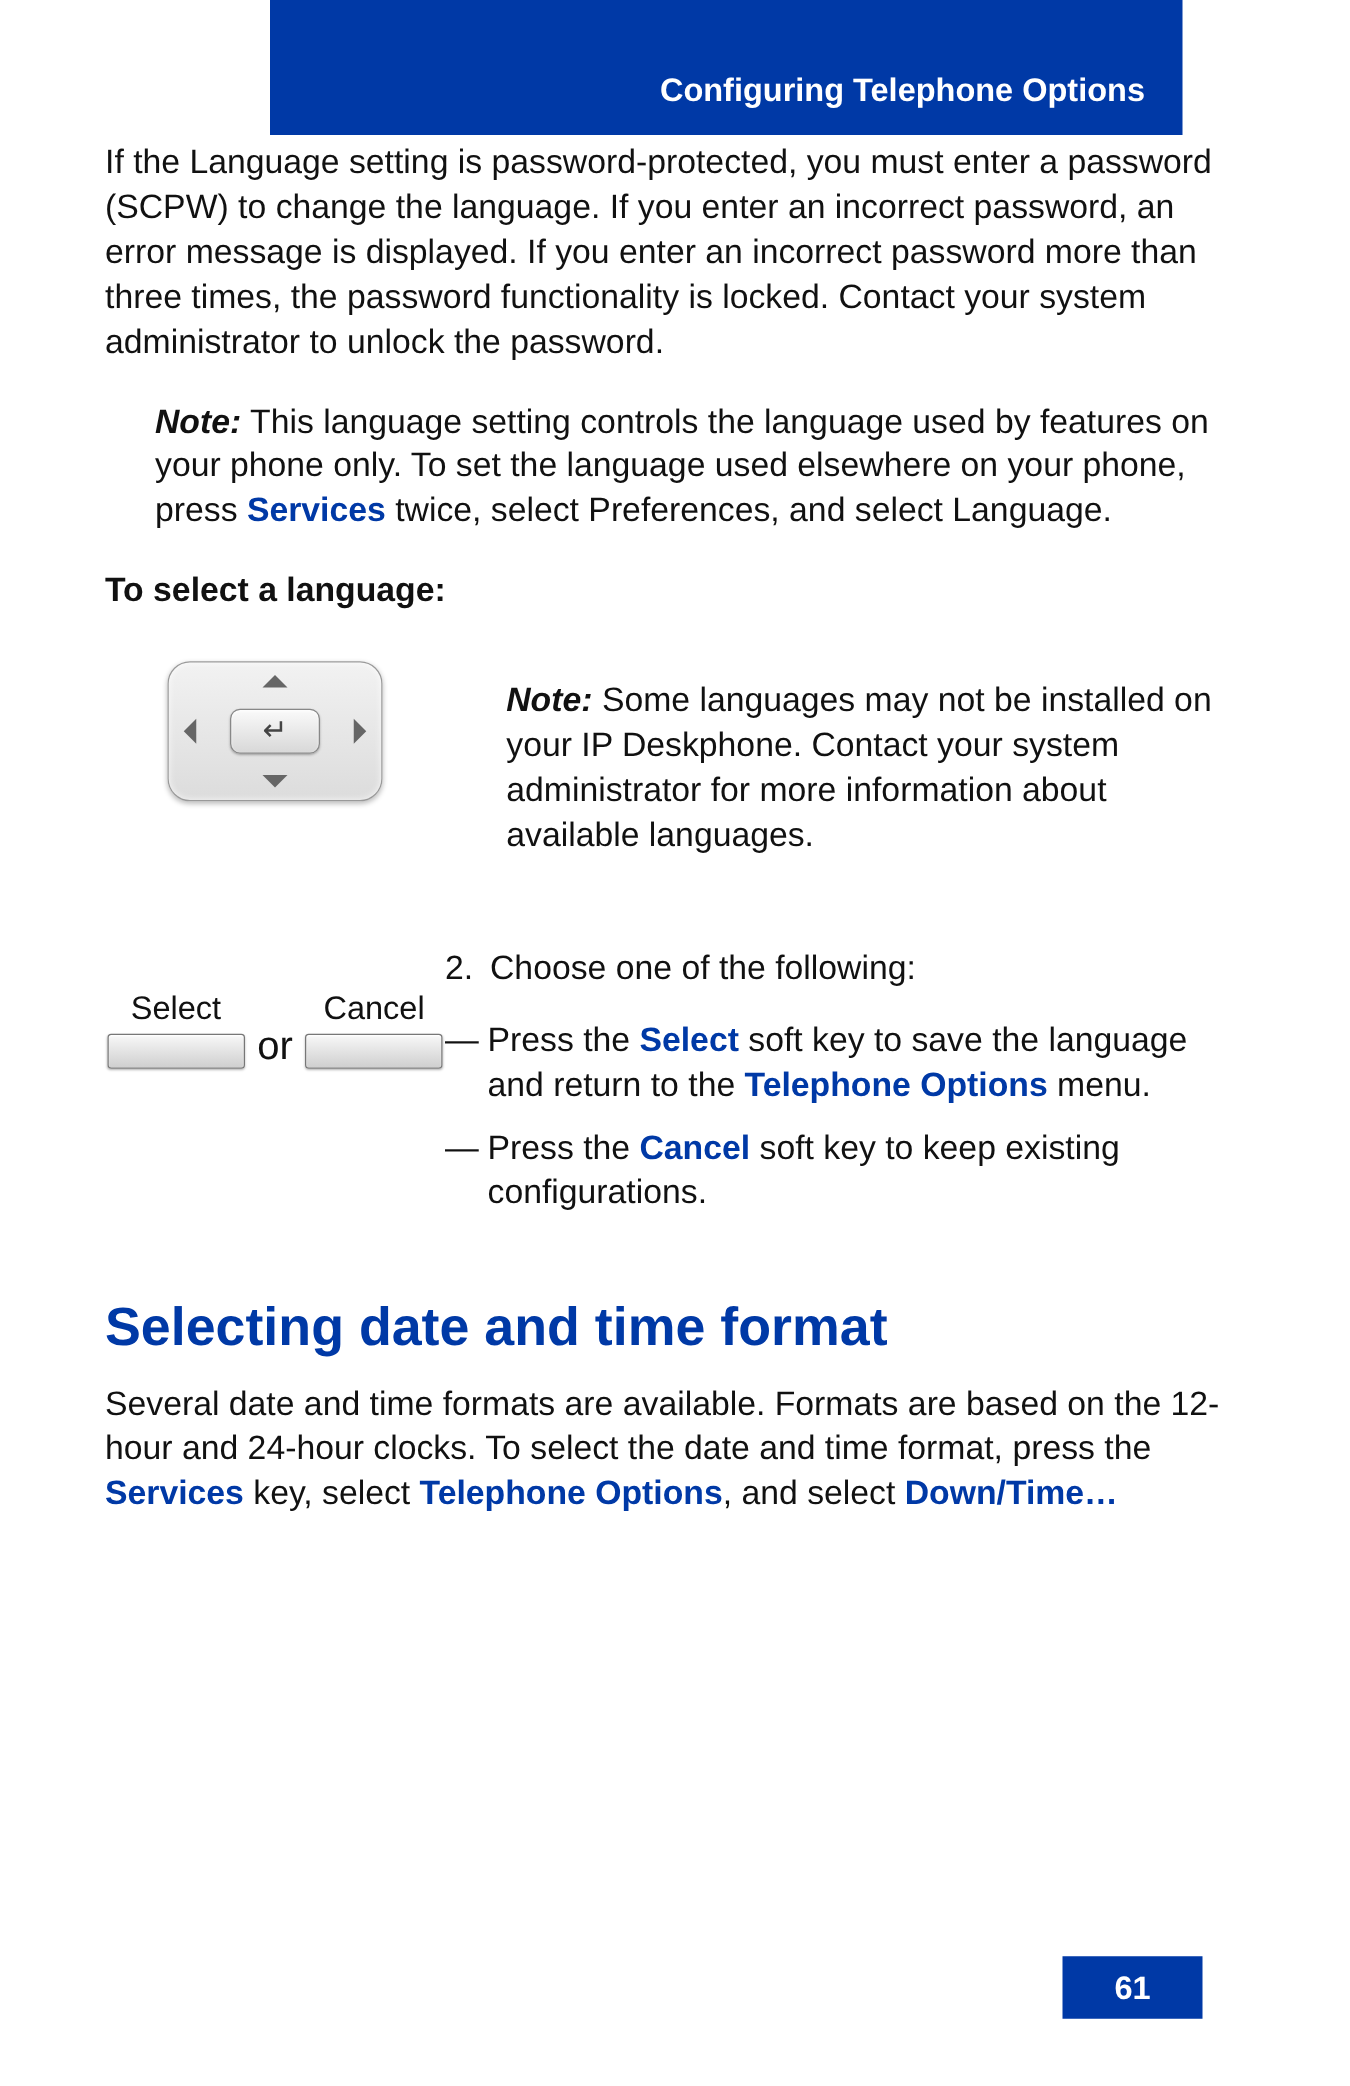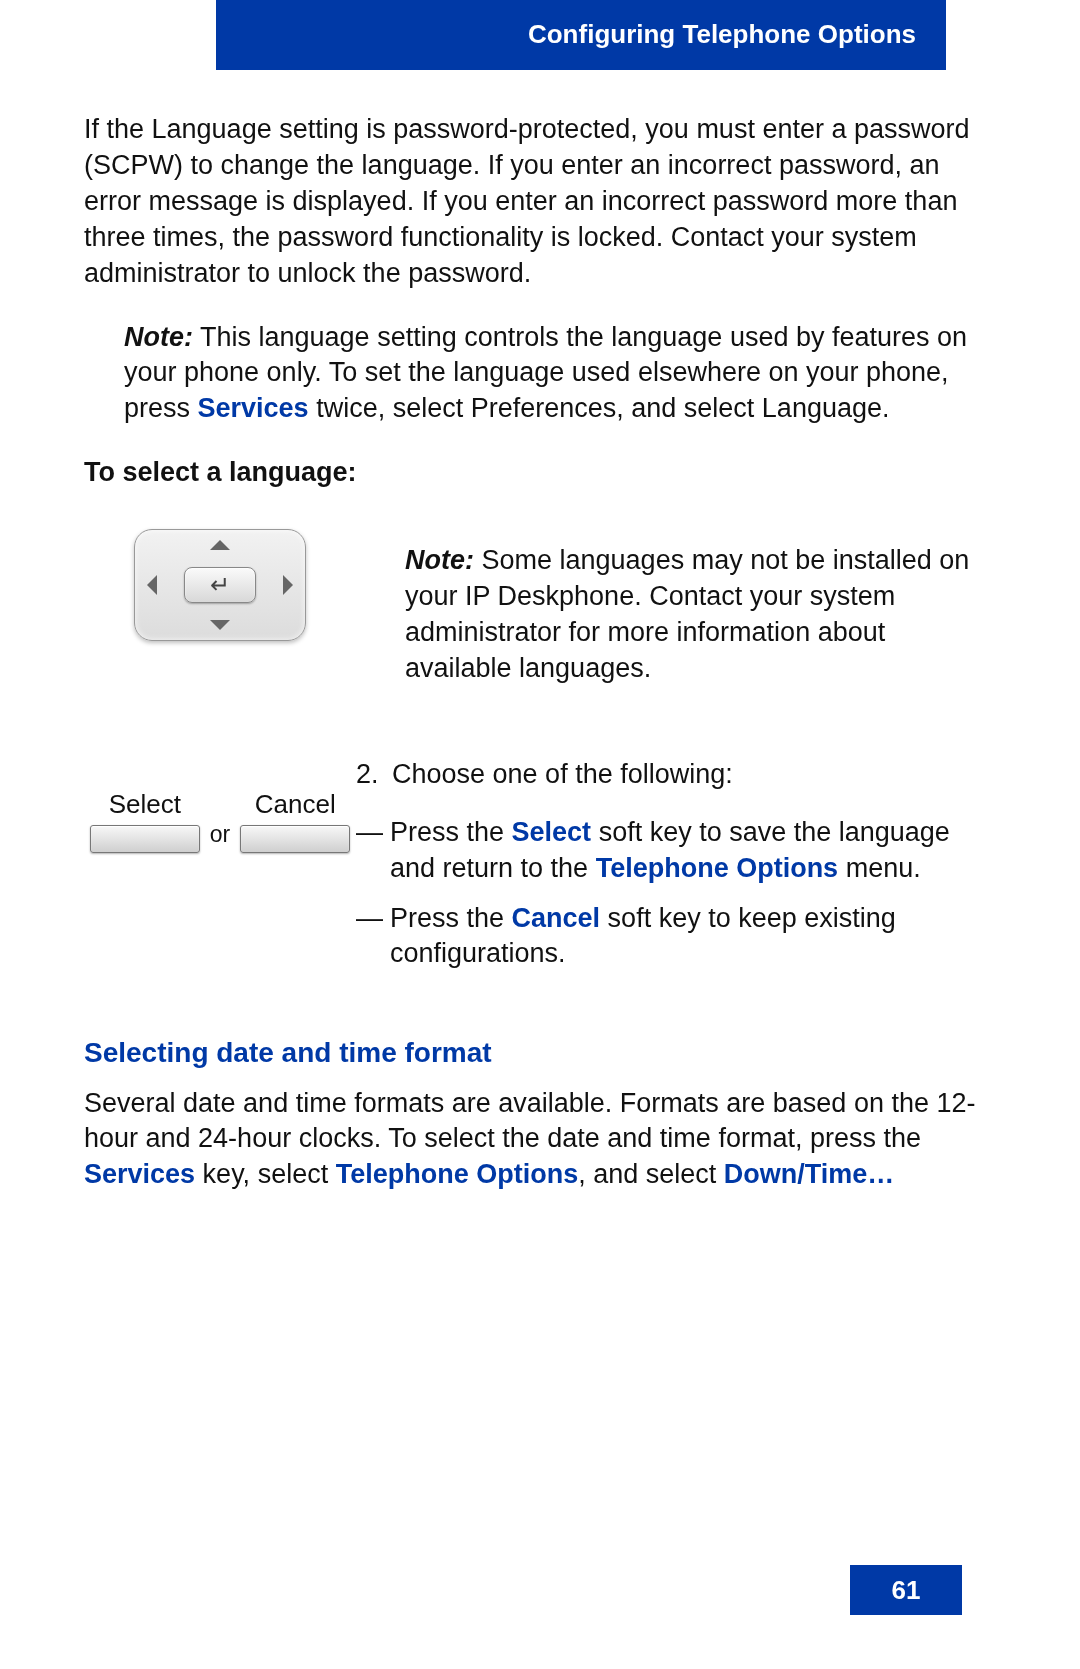--- a/index.html
+++ b/index.html
@@ -21,21 +21,21 @@
     font-size: 27px;
     line-height: 1.33;
   }
 
   
   .top-bar {
     position: absolute;
     top: 0;
     left: 216px;
     width: 730px;
-    height: 70px;
+    height: 108px;
     background: var(--brand-blue);
     color: #fff;
     font-weight: bold;
     font-size: 26px;
     display: flex;
     align-items: flex-end;
     justify-content: flex-end;
     padding: 0 30px 18px 0;
     box-sizing: border-box;
     text-align: center;
@@ -116,33 +116,33 @@
   .softkey {
     display:flex; flex-direction:column; align-items:center;
   }
   .softkey .label { font-size:26px; margin-bottom:4px; }
   .softkey .key {
     width:108px; height:26px;
     background:linear-gradient(#f8f8f8,#cfcfcf);
     border:1px solid #777; border-radius:3px;
     box-shadow:0 1px 2px rgba(0,0,0,.3), inset 0 1px 1px #fff;
   }
-  .softkey-or { font-size:23px; margin-top:28px; }
+  .softkey-or { font-size:32px; margin-top:28px; }
 
   .dash-item { display:flex; margin:6px 0 6px 0; }
   .dash-item .dash { width:34px; flex:0 0 34px; text-align:left; }
   .dash-item .dash-text { flex:1; }
 
   .step-inner-note { margin-top:18px; }
 
   
   .section-heading {
     color: var(--brand-blue);
     font-weight: bold;
-    font-size: 28px;
+    font-size: 43px;
     margin: 56px 0 14px 0;
   }
 
   
   .page-num {
     position:absolute;
     bottom:54px;
     right:118px;
     width:112px; height:50px;
     background:var(--brand-blue);

